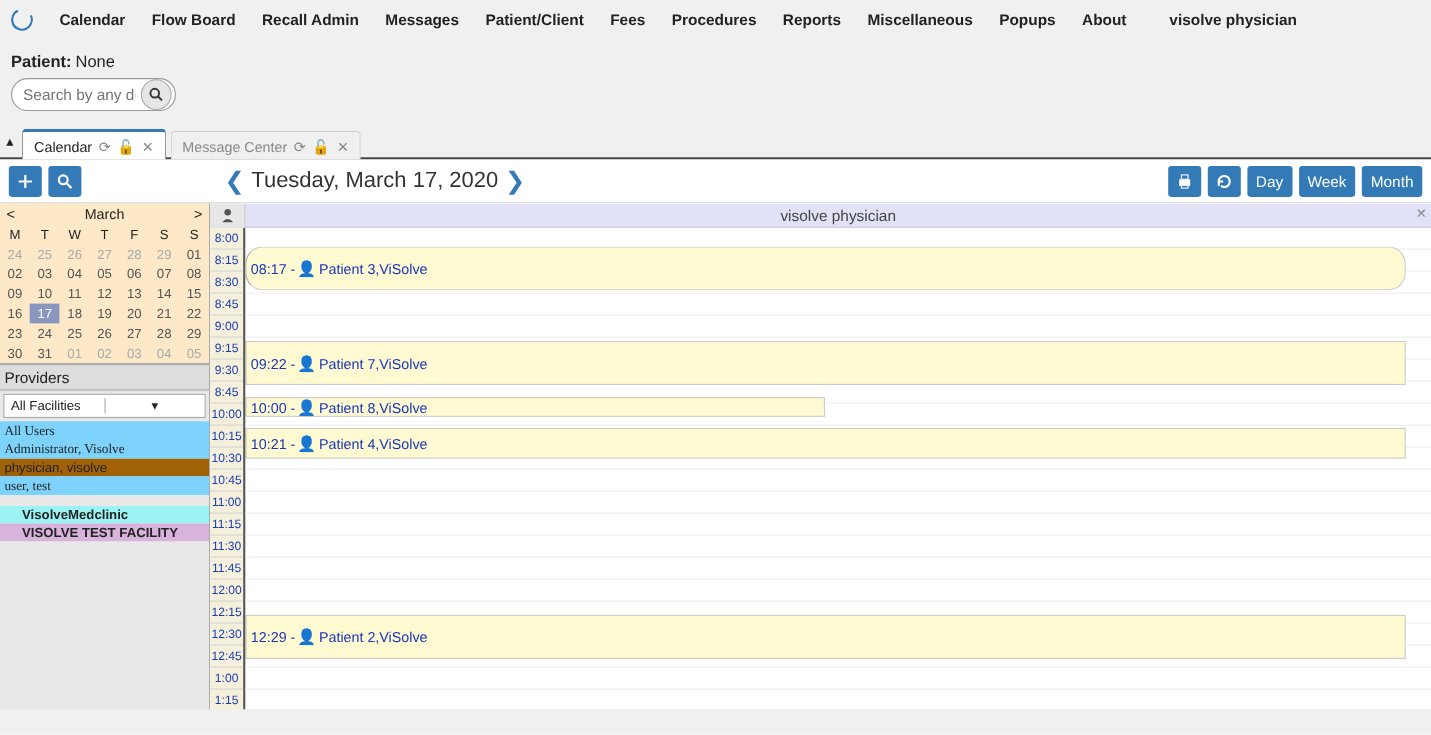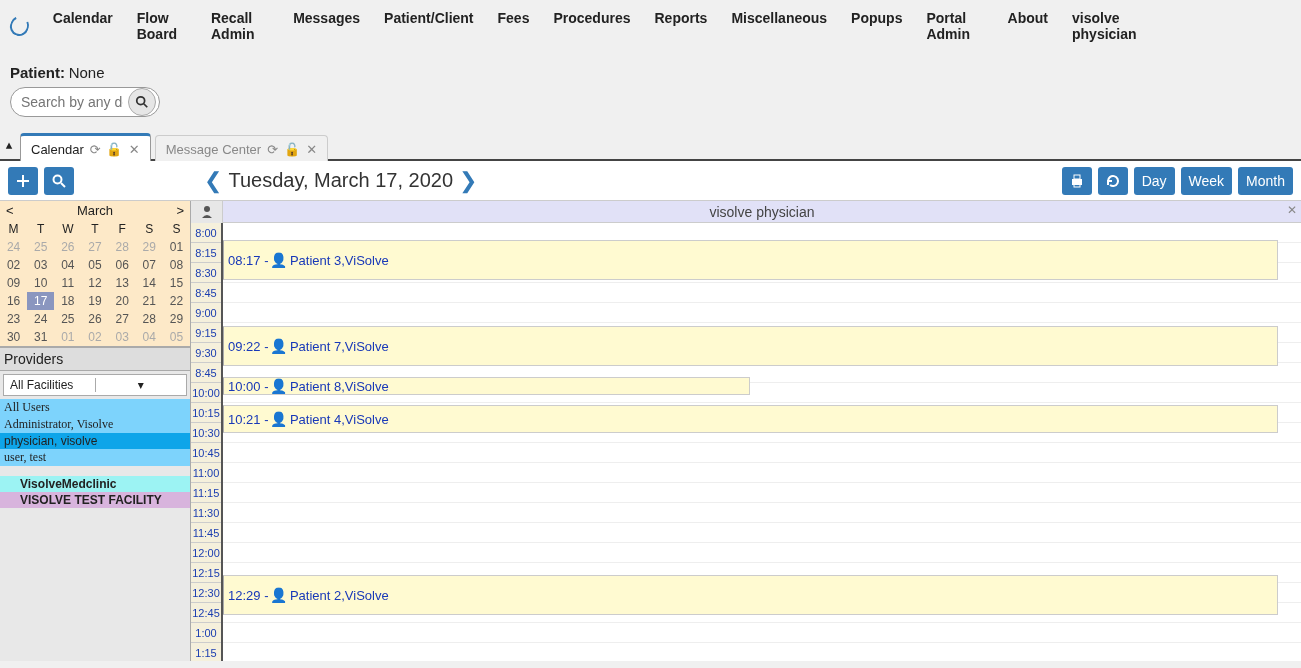--- a/index.html
+++ b/index.html
@@ -47,21 +47,21 @@
   .minical th { font-weight:normal; padding:2px 0;}
   .minical td { padding:2px 0; cursor:pointer; color:#555;}
   .minical td.dim { color:#aaa;}
   .minical td.today { background:#8a96bf; color:#fff;}
   .providers-head { background:#ddd; font-size:14px; padding:3px 4px; border-top:1px solid #aaa; border-bottom:1px solid #aaa;}
   .facil-select { margin:3px; width:calc(100% - 6px); display:flex; align-items:center; border:1px solid #aaa; background:#fff; height:22px; font-size:12px;}
   .facil-select span { flex:1; padding:0 6px;}
   .facil-select .dd { width:18px; text-align:center; border-left:1px solid #aaa; cursor:pointer;}
   .userlist div { font-size:12px; padding:1px 4px; cursor:pointer;}
   .userlist .u-blue { background:#7dd3fc;font-family:Liberation Serif, serif;}
-  .userlist .u-orange { background:#0ea5e9;}
+  .userlist .u-orange { background:#a16207;}
   .faclist div { font-size:12px; font-weight:bold; padding:1px 20px;}
   .fac-cyan { background:#9cf3f3;}
   .fac-purple { background:#d8b4dd;}
   
   
   .schedule { flex:1; background:#fff; position:relative; height:460px; overflow:hidden;}
   .sched-header { display:flex; border-bottom:1px solid #ccc; background:#e1e1f7; height:22px; align-items:center; position:relative;}
   .sched-header .provider-icon { width:32px; height:22px; display:flex; align-items:center; justify-content:center; border-right:1px solid #ccc; background:#e7e7e7;}
   .sched-header .provider-name { flex:1; text-align:center; font-size:14px; color:#444;}
   .sched-header .close-x { position:absolute; right:4px; top:2px; color:#888; cursor:pointer; font-size:12px;}
@@ -86,21 +86,20 @@
       <div class="menu-item">Calendar</div>
       <div class="menu-item">Flow Board</div>
       <div class="menu-item">Recall Admin</div>
       <div class="menu-item">Messages</div>
       <div class="menu-item">Patient/Client</div>
       <div class="menu-item">Fees</div>
       <div class="menu-item">Procedures</div>
       <div class="menu-item">Reports</div>
       <div class="menu-item">Miscellaneous</div>
       <div class="menu-item">Popups</div>
-      <div class="menu-item">Portal Admin</div>
       <div class="menu-item">About</div>
     </div>
   <div class="user">visolve physician</div>
 </div>
 
 <div class="patientbar">
   <span class="label">Patient:</span>
   <span class="value">None</span>
   <div class="searchwrap">
     <input class="searchbox" placeholder="Search by any demographic" style="">
@@ -322,21 +321,21 @@
           <div class="slot"></div>
           <div class="slot"></div>
           <div class="slot"></div>
           <div class="slot"></div>
           <div class="slot"></div>
           <div class="slot"></div>
           <div class="slot"></div>
           <div class="slot"></div>
           <div class="slot"></div>
           <div class="slot"></div>
-          <div class="appt" style="left: 0px; top: 17px; height: 40px; width: 1055px;">
+          <div class="appt" style="left: 0px; top: 17px; height: 40px; width: 1055px; border-radius: 16px;">
             <span class="time">08:17 -</span>
             <span class="person-icon">👤</span>
             <span class="pname">Patient 3,ViSolve</span>
           </div>
           <div class="appt" style="left: 0px; top: 103px; height: 40px; width: 1055px;">
             <span class="time">09:22 -</span>
             <span class="person-icon">👤</span>
             <span class="pname">Patient 7,ViSolve</span>
           </div>
           <div class="appt" style="left: 0px; top: 154px; height: 18px; width: 527px;">

